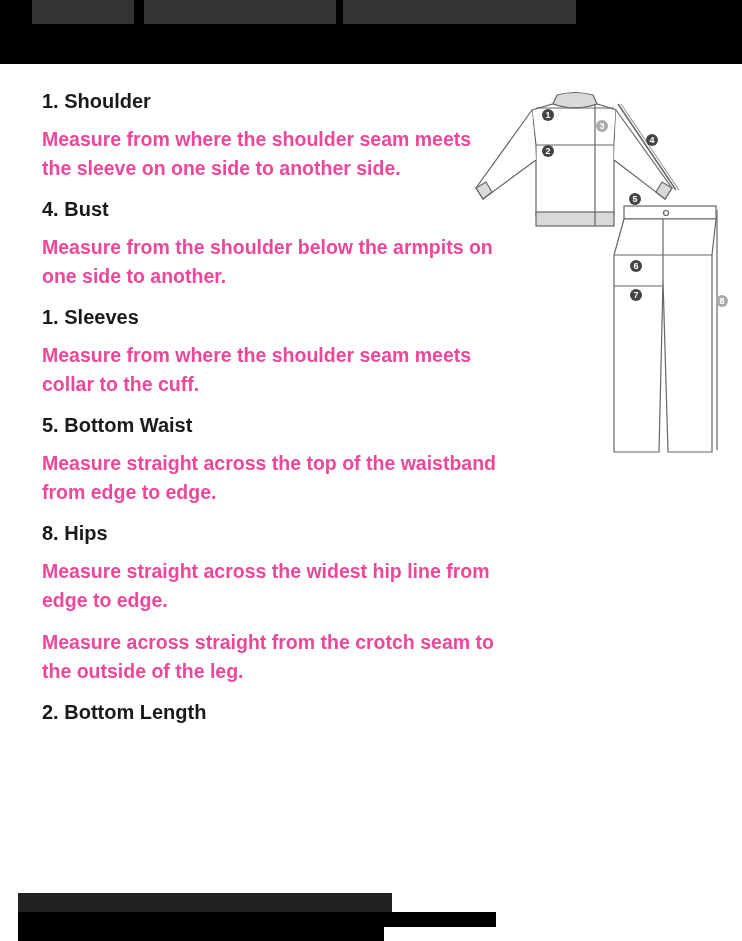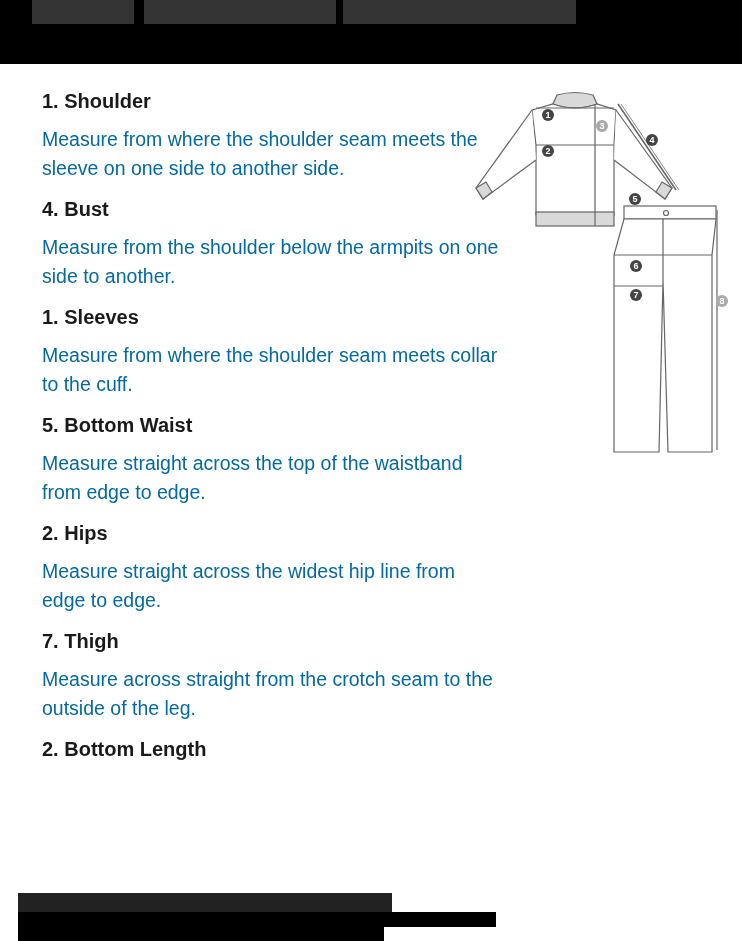--- a/index.html
+++ b/index.html
@@ -22,21 +22,22 @@
     }
     .section { margin: 0 0 13px 0; }
     .section h2 {
       margin: 0 0 11px 0;
       font-size: 20px; font-weight: bold; line-height: 26px;
       color: #1a1a1a;
     }
     .section p {
       margin: 0;
       font-size: 19.5px; line-height: 29px;
-      color: #0369a1;
+      color: #ec4899;
+      font-weight: bold;
     }
     .diagram {
       position: absolute; left: 470px; top: 88px; width: 272px; height: 370px;
     }
     .bottom-redact {
       position: absolute; background: #000000;
     }
   </style>
 </head>
 <body>
@@ -58,25 +59,24 @@
   </div>
   <div class="section">
     <h2>1. Sleeves</h2>
     <p>Measure from where the shoulder seam meets collar to the cuff.</p>
   </div>
   <div class="section">
     <h2>5. Bottom Waist</h2>
     <p>Measure straight across the top of the waistband from edge to edge.</p>
   </div>
   <div class="section">
-    <h2>2. Hips</h2>
+    <h2>8. Hips</h2>
     <p>Measure straight across the widest hip line from edge to edge.</p>
   </div>
   <div class="section">
-    <h2>7. Thigh</h2>
     <p>Measure across straight from the crotch seam to the outside of the leg.</p>
   </div>
   <div class="section">
     <h2>2. Bottom Length</h2>
   </div>
 </div>
 
 <svg class="diagram" viewBox="470 88 272 370" xmlns="http://www.w3.org/2000/svg">
   <g fill="none" stroke="#666" stroke-width="1.2">
 

